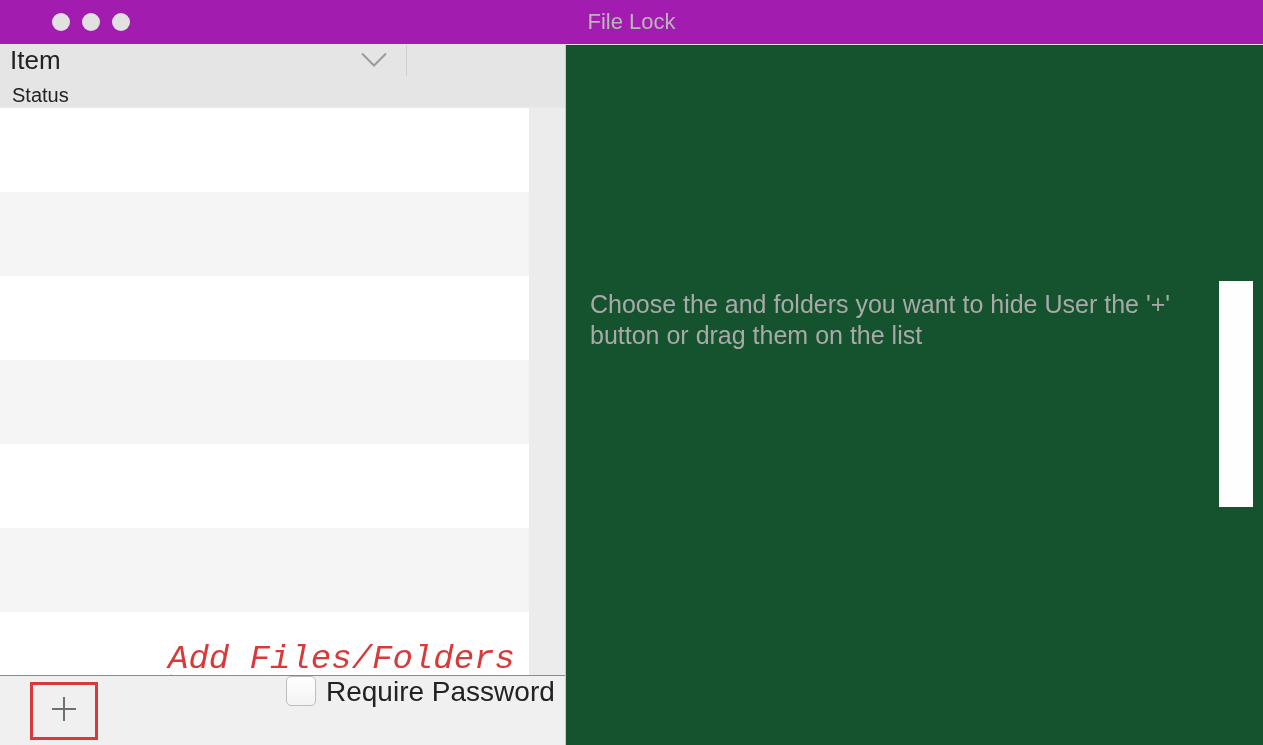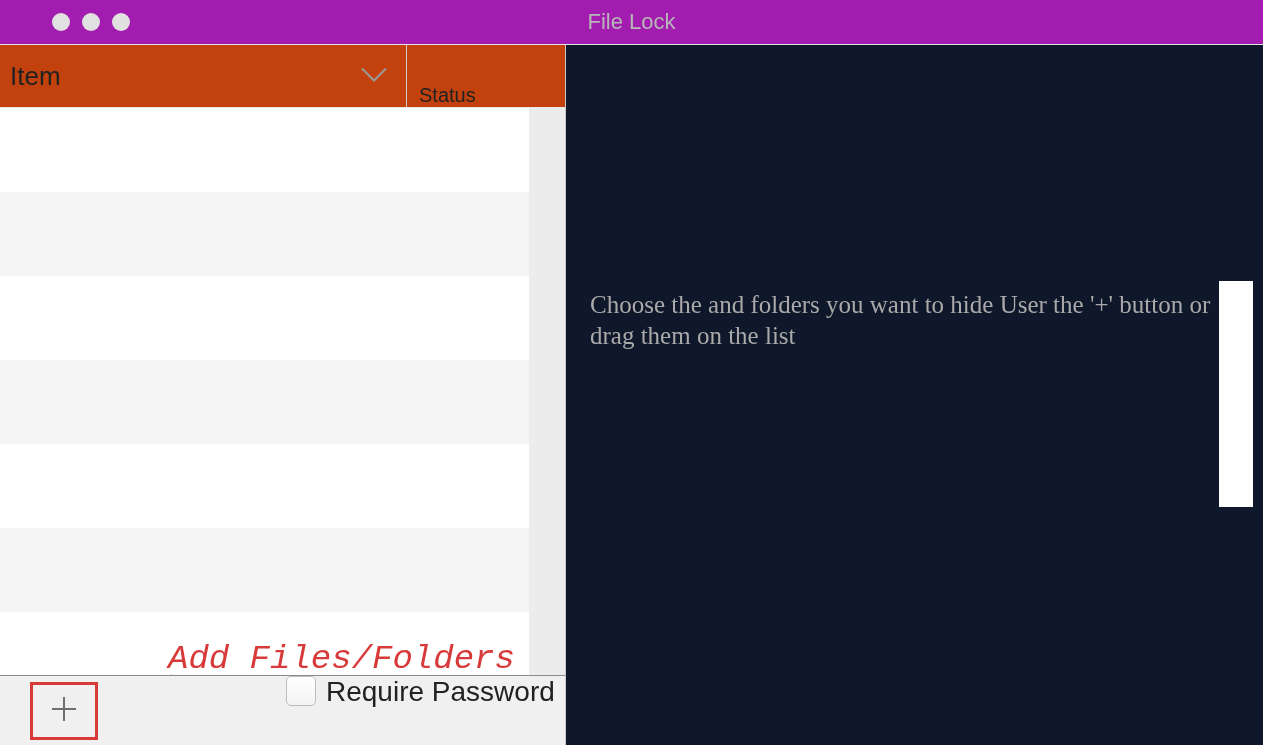--- a/index.html
+++ b/index.html
@@ -16,25 +16,26 @@
   .traffic-lights { display:flex; gap:12px; margin-left:20px; }
   .tl { width:18px; height:18px; border-radius:50%; background:#e1e1e1; }
   .title {
     position:absolute; left:0; right:0; text-align:center;
     font-size:22px; color:#b7b7b7; font-weight:400;
     pointer-events:none;
   }
   
   .main { display:flex; height:700px; width:100%; }
   .left-pane { width:566px; height:100%; display:flex; flex-direction:column; border-right:1px solid #c9c9c9; background:#fff; }
-  .right-pane { flex:1; height:100%; background:#0f172a; position:relative;font-family:Liberation Serif, serif; }
+  .right-pane { flex:1; height:100%; background:#14532d; position:relative; }
   
   .table-header {
     height:63px; display:flex; border-bottom:1px solid #e9e9e9;
-    background:#c2410c;
+    background:#e5e5e5;
+    flex-direction:column;
   }
   .th-item { width:407px; border-right:1px solid #cfcfcf; display:flex; align-items:center; padding-left:10px; font-size:26px; color:#222; position:relative; }
   .th-status { flex:1; display:flex; align-items:flex-end; padding-left:12px; font-size:20px; color:#222; }
   .sort-chevron {
     position:absolute; right:18px; top:50%; transform:translateY(-50%);
   }
   .sort-chevron svg { width:28px; height:18px; }
   
   .rows { flex:1; overflow:hidden; position:relative;font-style:italic; }
   .row { height:84px; width:100%; }

